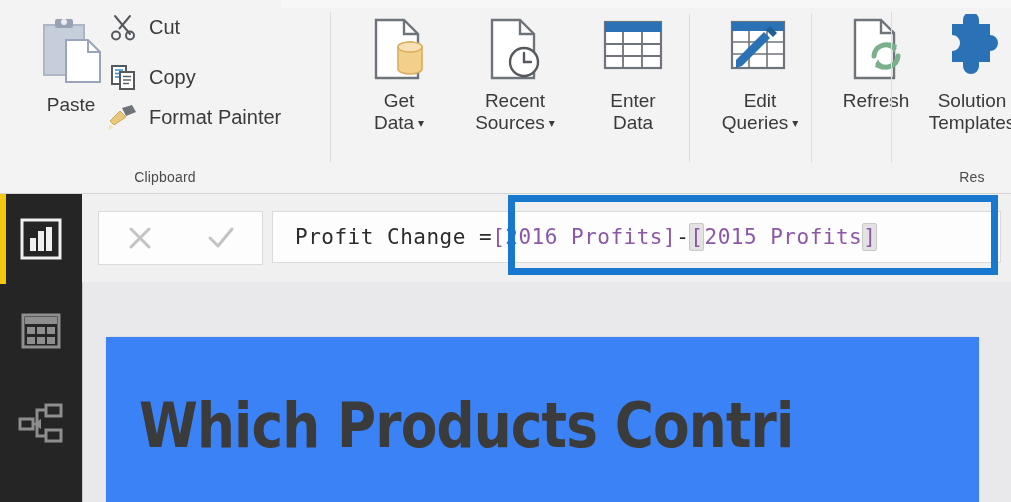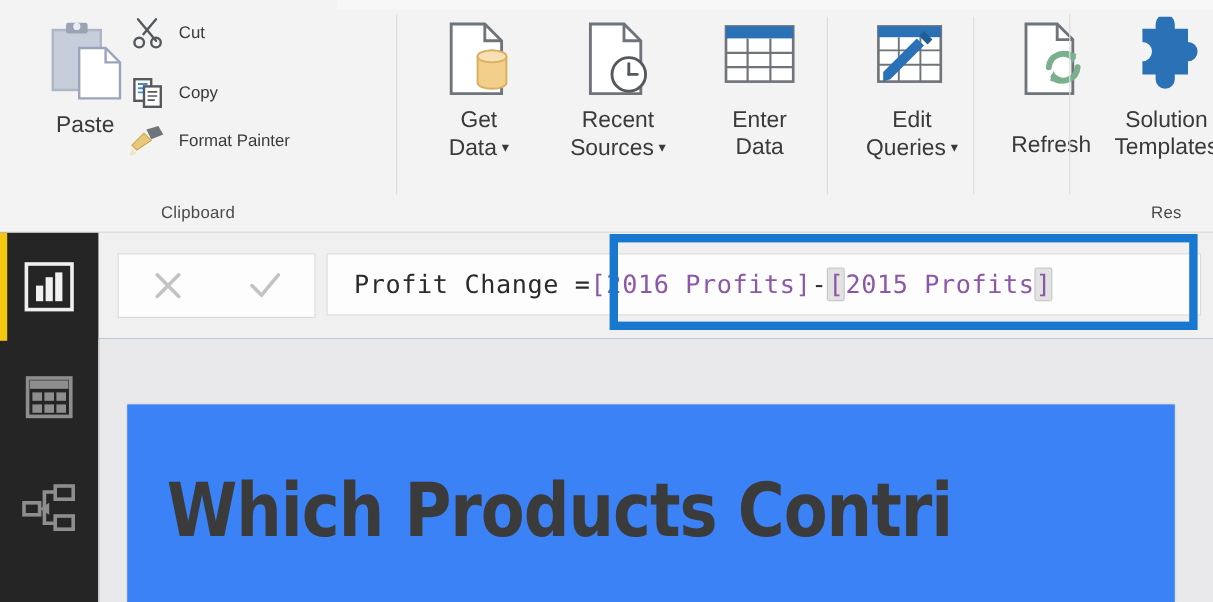--- a/index.html
+++ b/index.html
@@ -42,21 +42,21 @@
     margin-top:2px;text-align:center;font-size:19px;line-height:22px;
     color:#3a3a3a;white-space:nowrap;
   }
   .caret{display:inline-block;margin-left:4px;font-size:12px;vertical-align:2px;color:#3a3a3a;}
 
   
   .smallbtn{
     position:absolute;display:flex;align-items:center;gap:11px;cursor:default;
   }
   .smallbtn .ico{width:30px;height:30px;display:flex;align-items:center;justify-content:center;}
-  .smallbtn .lbl{font-size:14px;color:#3a3a3a;white-space:nowrap;text-align:center;}
+  .smallbtn .lbl{font-size:20px;color:#3a3a3a;white-space:nowrap;text-align:center;}
 
   
   .formulabar{
     position:absolute;left:0;top:194px;width:1011px;height:88px;
     background:#f0f0f0;
     border-bottom:2px solid #0369a1;
   }
   .fb-inner{position:absolute;left:98px;top:0;right:0;height:88px;}
   .fb-btns{
     position:absolute;left:0;top:17px;width:163px;height:52px;
@@ -253,21 +253,21 @@
           </svg>
         </div>
         <div class="lbl">
           <div>Edit</div>
           <div><span>Queries</span><span class="caret">▾</span></div>
         </div>
       </div>
 
       <div class="group-sep" style="left:480px;top:14px;height:148px;"></div>
 
-      <div class="bigbtn" style="left:490px;width:110px;gap:21px;">
+      <div class="bigbtn" style="left:490px;width:110px;">
         <div class="ico">
           <svg width="74" height="74" viewBox="0 0 74 74">
             <path d="M16 8 h26 l13 13 v45 h-39 z" fill="#ffffff" stroke="#6f747a" stroke-width="2.4"></path>
             <path d="M42 8 v13 h13" fill="none" stroke="#6f747a" stroke-width="2.4"></path>
             <path d="M35 44 a12 12 0 0 1 20 -8" fill="none" stroke="#7bb08e" stroke-width="5" stroke-linecap="round"></path>
             <path d="M59 44 a12 12 0 0 1 -20 8" fill="none" stroke="#7bb08e" stroke-width="5" stroke-linecap="round"></path>
             <path d="M50 30 l8 3 l-3 8 z" fill="#7bb08e"></path>
             <path d="M44 58 l-8 -3 l3 -8 z" fill="#7bb08e"></path>
           </svg>
         </div>

